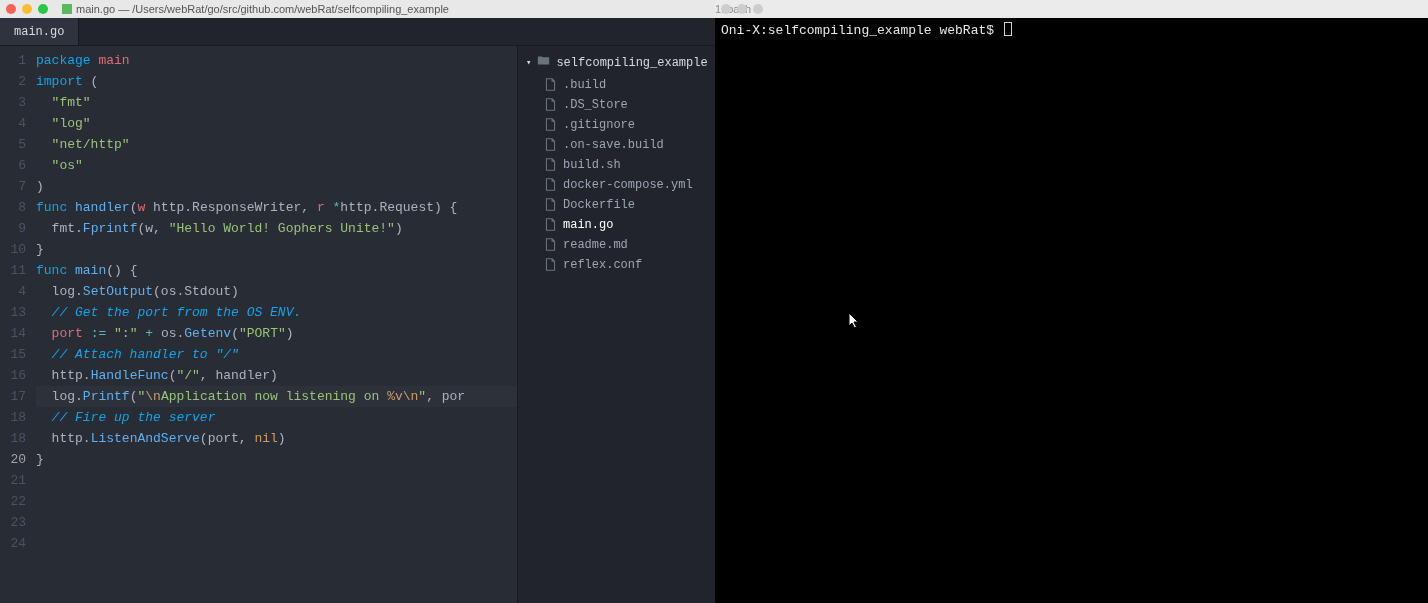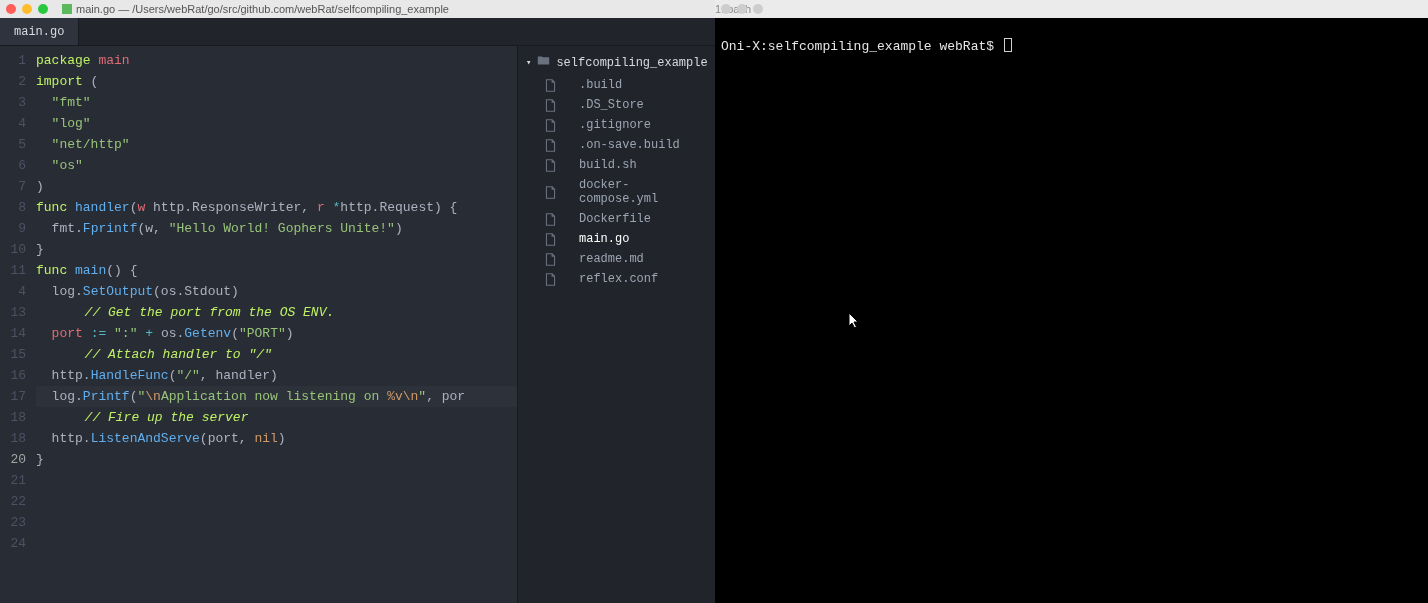--- a/index.html
+++ b/index.html
@@ -80,46 +80,46 @@
       flex: 1;
       padding: 4px 0;
       line-height: 21px;
       white-space: pre;
       overflow: hidden;
       color: #abb2bf;
     }
     .code .line.hl { background: #2c313a; }
 
     
-    .kw  { color: #bef264; }
+    .kw  { color: #0ea5e9; }
     .id  { color: #e06c75; }
     .fn  { color: #61afef; }
     .str { color: #98c379; }
-    .cm  { color: #bef264; font-style: italic; margin-left: 33px; }
+    .cm  { color: #0ea5e9; font-style: italic; }
     .op  { color: #56b6c2; }
     .cst { color: #d19a66; }
 
     
     .tree {
       width: 198px;
       background: #21252b;
       border-left: 1px solid #181a1f;
       padding-top: 4px;
       color: #9da5b4;
       font-size: 12px;
     }
     .tree-root {
       display: flex; align-items: center; gap: 6px;
       padding: 4px 8px;
       color: #d7dae0;
     }
     .tree-root .chev { font-size: 9px; }
     .tree ul { list-style: none; padding-left: 26px; }
     .tree li {
-      display: flex; align-items: center; gap: 22px;
+      display: flex; gap: 6px;
       padding: 3px 8px 3px 0;
       cursor: default;
     }
     .tree li.active { color: #ffffff; }
     .fico { width: 13px; height: 13px; display:inline-flex; align-items:center; justify-content:center; }
     .fico svg { width: 13px; height: 13px; fill:#6a7280; }
     .tree li.active .fico svg { fill:#b0b7c3; }
     .foldico svg { width:13px; height:13px; fill:#6a7280; }
 
     
@@ -138,21 +138,21 @@
       justify-content: flex-start;
       position: relative;
       font-family: -apple-system, "Helvetica Neue", sans-serif;
       font-size: 11px;
       color: #8a8a8a;
     }
     .term-titlebar .traffic { position: absolute; left: 6px; display:flex; gap:6px; }
     .term-titlebar .tl { background:#cdcdcd; }
     .term-body {
       flex: 1;
-      padding: 20px 6px;
+      padding: 4px 6px;
       color: #e6e6e6;
       font-size: 13px;
       line-height: 18px;
       white-space: pre;
     }
     .cursor-block {
       display:inline-block; width:8px; height:14px;
       border:1px solid #cfcfcf; margin-left:2px; vertical-align:-2px;
     }
     .mouse-cursor {

